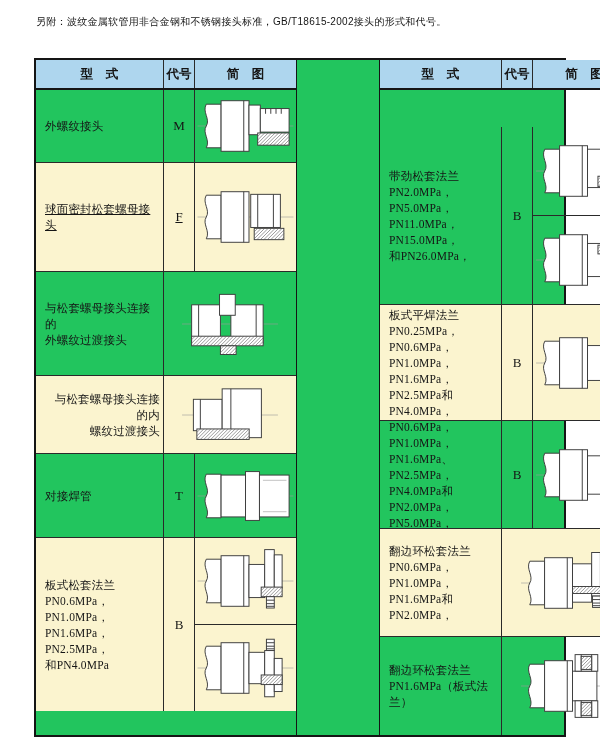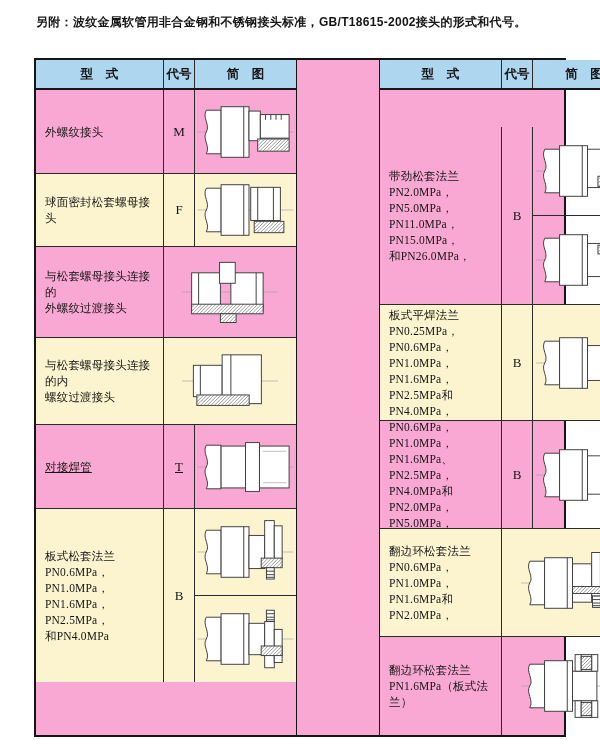--- a/index.html
+++ b/index.html
@@ -1,25 +1,25 @@
 <!DOCTYPE html>
 <html style="--blue: #aed6ee; --yellow: #fbf4cf;"><head>
 <meta charset="utf-8">
 <style>
   html,body{margin:0;padding:0}
   body{
     width:600px;height:740px;background:#ffffff;overflow:hidden;
     font-family:"Liberation Sans","DejaVu Sans",sans-serif;color:#151515;
   }
   .page-title{
-    margin:13px 16px 0 36px;font-size:12px;font-weight:700;letter-spacing:.3px;line-height:18px;
+    margin:13px 16px 0 36px;font-size:10px;font-weight:400;letter-spacing:.3px;line-height:18px;
   }
   .table-wrap{
     margin:27px 0 0 34px;width:532px;box-sizing:border-box;
-    border:2px solid #151515;display:flex;background:#f9a8d4;gap:41px;
+    border:2px solid #151515;display:flex;background:#22c55e;gap:41px;
   }
   .half{display:flex;flex-direction:column}
   .half-left{width:261px;border-right:1px solid #151515;box-sizing:border-box}
   .mid-gap{width:4px;background:#fff}
   .half-right{flex:1;border-left:1px solid #151515;box-sizing:border-box}
   .hrow{display:flex;box-sizing:border-box;border-bottom:1px solid #2a2a2a;flex-shrink:0}
   .rows .hrow:last-child{border-bottom:none}
   .header-row{
     height:30px;background:var(--blue,#aed6ee);
     border-bottom:2px solid #151515;
@@ -63,21 +63,21 @@
           <span>型　式</span>
         </div>
       <div class="cell code-cell hcell">
           <span>代号</span>
         </div>
       <div class="cell diagram-cell hcell">
           <span>简　图</span>
         </div>
     </div>
     <div class="rows" id="left-rows">
-        <div class="hrow" style="height: 84px;">
+        <div class="hrow" style="height: 73px;">
           <div class="cell type-cell">
             <span>外螺纹接头</span>
           </div>
           <div class="cell code-cell">
             <span>M</span>
           </div>
           <div class="cell diagram-cell">
             <div class="diag">
               <svg class="fitt" viewBox="0 0 112 78" preserveAspectRatio="xMidYMid meet">
                 <line class="c" x1="1" y1="39" x2="111" y2="39"></line>
@@ -100,21 +100,21 @@
                 <line class="h" x1="84" y1="61" x2="98" y2="47"></line>
                 <line class="h" x1="88" y1="61" x2="102" y2="47"></line>
                 <line class="h" x1="92" y1="61" x2="106" y2="47"></line>
                 <line class="h" x1="96" y1="61" x2="106" y2="51"></line>
                 <line class="h" x1="100" y1="61" x2="106" y2="55"></line>
                 <line class="h" x1="104" y1="61" x2="106" y2="59"></line>
               </svg>
             </div>
           </div>
         </div>
-        <div class="hrow yellow" style="height: 73px;">
+        <div class="hrow yellow" style="height: 109px; text-decoration: underline;">
           <div class="cell type-cell">
             <span>球面密封松套螺母接头</span>
           </div>
           <div class="cell code-cell">
             <span>F</span>
           </div>
           <div class="cell diagram-cell">
             <div class="diag">
               <svg class="fitt" viewBox="0 0 112 78" preserveAspectRatio="xMidYMid meet">
                 <line class="c" x1="1" y1="39" x2="111" y2="39"></line>
@@ -133,21 +133,21 @@
                 <line class="h" x1="77" y1="65" x2="90" y2="52"></line>
                 <line class="h" x1="81" y1="65" x2="94" y2="52"></line>
                 <line class="h" x1="85" y1="65" x2="98" y2="52"></line>
                 <line class="h" x1="89" y1="65" x2="100" y2="54"></line>
                 <line class="h" x1="93" y1="65" x2="100" y2="58"></line>
                 <line class="h" x1="97" y1="65" x2="100" y2="62"></line>
               </svg>
             </div>
           </div>
         </div>
-        <div class="hrow" style="height: 91px; justify-content: center;">
+        <div class="hrow" style="height: 104px; justify-content: center;">
           <div class="cell type-cell">
             <span>与松套螺母接头连接的
 外螺纹过渡接头</span>
           </div>
           <div class="cell diagram-cell">
             <div class="diag">
               <svg class="fitt" viewBox="0 0 112 78" preserveAspectRatio="xMidYMid meet">
                 <line class="c" x1="1" y1="39" x2="111" y2="39"></line>
                 <rect class="k" x="12" y="17" width="33" height="44"></rect>
                 <line class="k" x1="20" y1="17" x2="20" y2="61"></line>
@@ -182,21 +182,21 @@
                 <line class="h" x1="45" y1="68" x2="49" y2="64"></line>
                 <line class="h" x1="45" y1="72" x2="53" y2="64"></line>
                 <line class="h" x1="47" y1="74" x2="57" y2="64"></line>
                 <line class="h" x1="51" y1="74" x2="61" y2="64"></line>
                 <line class="h" x1="55" y1="74" x2="63" y2="66"></line>
                 <line class="h" x1="59" y1="74" x2="63" y2="70"></line>
               </svg>
             </div>
           </div>
         </div>
-        <div class="hrow yellow" style="height: 87px;">
+        <div class="hrow yellow" style="height: 78px; text-align: right;">
           <div class="cell type-cell">
             <span>与松套螺母接头连接的内
 螺纹过渡接头</span>
           </div>
           <div class="cell diagram-cell">
             <div class="diag">
               <svg class="fitt" viewBox="0 0 112 78" preserveAspectRatio="xMidYMid meet">
                 <line class="c" x1="1" y1="39" x2="111" y2="39"></line>
                 <rect class="k" x="14" y="21" width="33" height="36"></rect>
                 <line class="k" x1="22" y1="21" x2="22" y2="57"></line>
@@ -217,21 +217,21 @@
                 <line class="h" x1="54" y1="67" x2="66" y2="55"></line>
                 <line class="h" x1="58" y1="67" x2="70" y2="55"></line>
                 <line class="h" x1="62" y1="67" x2="74" y2="55"></line>
                 <line class="h" x1="66" y1="67" x2="78" y2="55"></line>
                 <line class="h" x1="70" y1="67" x2="78" y2="59"></line>
                 <line class="h" x1="74" y1="67" x2="78" y2="63"></line>
               </svg>
             </div>
           </div>
         </div>
-        <div class="hrow" style="height: 84px; text-decoration: underline;">
+        <div class="hrow" style="height: 84px;">
           <div class="cell type-cell">
             <span>对接焊管</span>
           </div>
           <div class="cell code-cell">
             <span>T</span>
           </div>
           <div class="cell diagram-cell">
             <div class="diag">
               <svg class="fitt" viewBox="0 0 112 78" preserveAspectRatio="xMidYMid meet">
                 <line class="c" x1="1" y1="39" x2="111" y2="39"></line>

